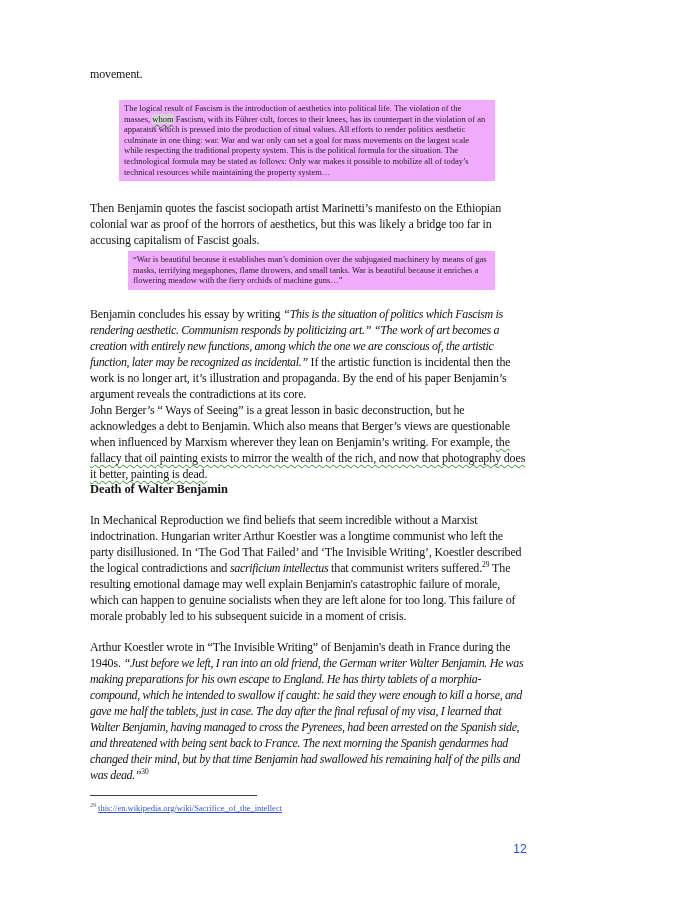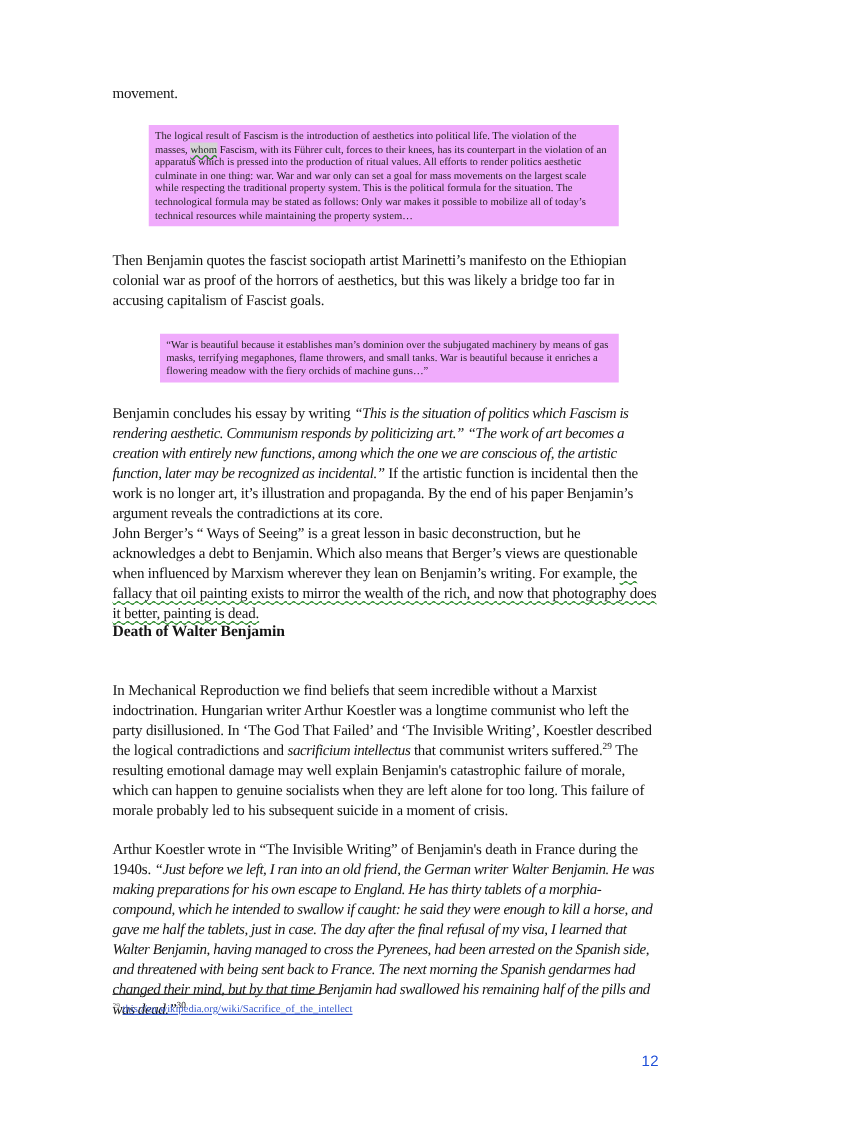--- a/index.html
+++ b/index.html
@@ -25,30 +25,30 @@
   .p-movement { margin-top: 2px; }
   .blockquote {
     background: #f0abfc;
     font-size: 8.5px;
     line-height: 10.6px;
     letter-spacing: 0;
     padding: 3px 6px 4px 5px;
     color: #1f1f1f;
   }
   .bq-fascism { margin: 18px 33px 0 29px; }
-  .bq-war     { margin: 19px 33px 0 38px; }
+  .bq-war     { margin: 3px 33px 0 38px; }
   .p-marinetti  { margin-top: 19px; }
   .p-concludes  { margin-top: 16px; }
   .p-berger     { }
   .heading {
     font-size: 12.5px;
     font-weight: bold;
     letter-spacing: -0.1px;
   }
-  .p-mechanical { margin-top: 31px; }
+  .p-mechanical { margin-top: 15px; }
   .p-koestler   { margin-top: 15px; }
   .it { font-style: italic; letter-spacing: -0.35px; }
   .grammar-flag {
     text-decoration: underline;
     text-decoration-style: wavy;
     text-decoration-color: #2e8b2e;
     text-decoration-thickness: 1px;
     text-underline-offset: 2px;
     text-decoration-skip-ink: none;
   }

